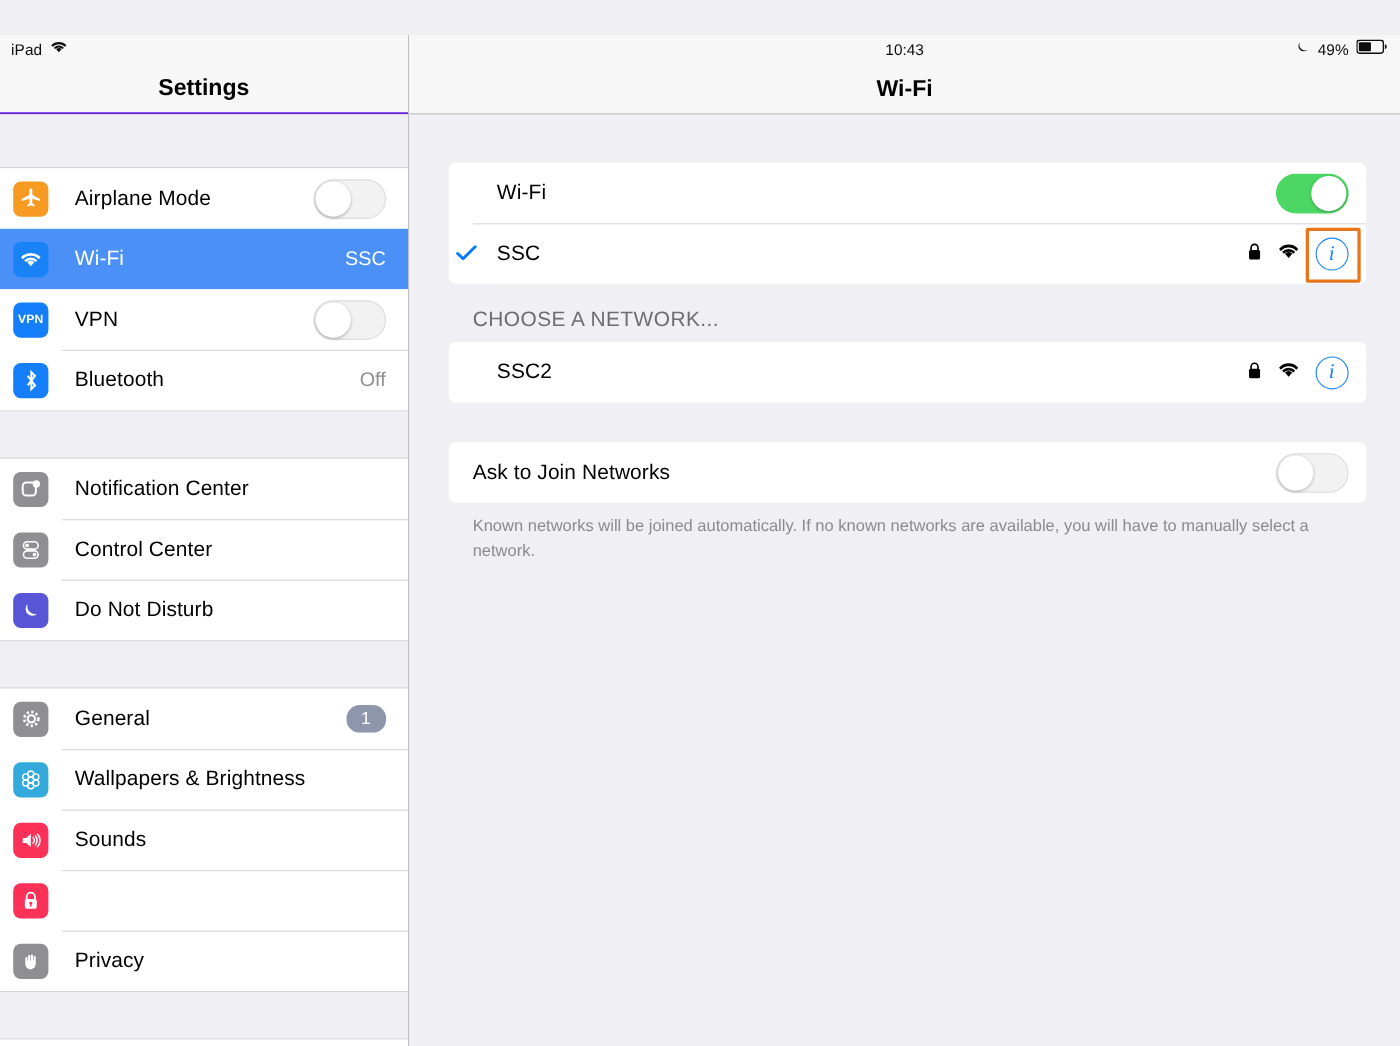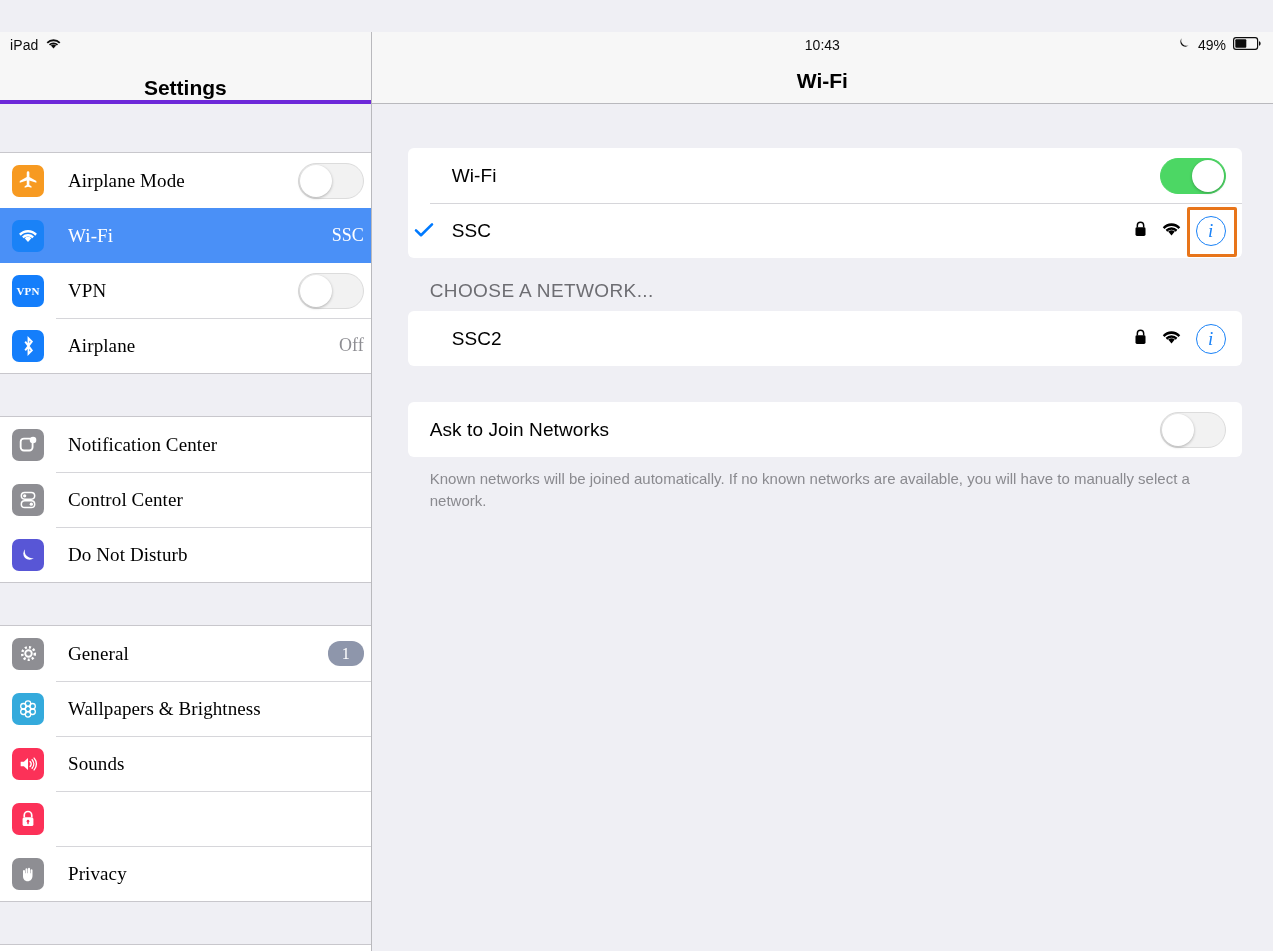--- a/index.html
+++ b/index.html
@@ -21,35 +21,34 @@
     overflow: hidden;
   }
   .sidebar-statusbar {
     height: 26px; background: #F7F7F7;
     display: flex; align-items: center;
     padding-left: 10px; gap: 7px;
   }
   .sb-label { font-size: 14px; color: #0d0d0d; letter-spacing: .1px; }
   .sidebar-header {
     height: 46px; background: #F7F7F7;
-    display: flex; align-items: flex-end; justify-content: center;
-    border-bottom: 4px solid #6d28d9;
+    display: flex; align-items: center; justify-content: center;
+    border-bottom: 2px solid #6d28d9;
   }
   .sidebar-header .title { font-size: 21px; font-weight: bold; color: #000; }
 
   .gap { background: #EFEFF4; }
   .gap-top { height: 48px; }
   .gap-mid { height: 42px; }
 
   .group { background: #FFFFFF; border-top: 1px solid #c8c7cc; border-bottom: 1px solid #c8c7cc; }
   .row {
     height: 55px; display: flex; align-items: center;
-    padding-left: 12px; padding-right: 7px; position: relative;
+    padding-left: 12px; padding-right: 20px; position: relative;
     background: #FFFFFF;
-    font-family: Liberation Serif, serif;
   }
   .row.selected { background: #4A90F7; }
   .row + .row::before {
     content: ""; position: absolute; left: 56px; right: 0; top: 0;
     height: 1px; background: #d6d6da;
   }
   .row.selected::before, .row.selected + .row::before { background: transparent; }
   .row-icon {
     width: 32px; height: 32px; border-radius: 7px;
     flex: 0 0 32px; margin-right: 24px;
@@ -193,21 +192,21 @@
             <span class="knob"></span>
           </span>
       </div>
 
       <div class="row">
         <span class="row-icon" style="background:#147EFB">
           <svg width="15" height="22" viewBox="0 0 12 20" fill="none" stroke="#fff" stroke-width="1.7">
               <path d="M3 6 L9 14 L6 17 V3 L9 6 L3 14"></path>
             </svg>
         </span>
-        <span class="row-label">Airplane</span>
+        <span class="row-label">Bluetooth</span>
         <span class="row-value">Off</span>
       </div>
     </div>
 
     <div class="gap gap-mid"></div>
 
     <div class="group">
       <div class="row">
         <span class="row-icon" style="background:#8E8E93">
           <svg width="22" height="22" viewBox="0 0 24 24">

